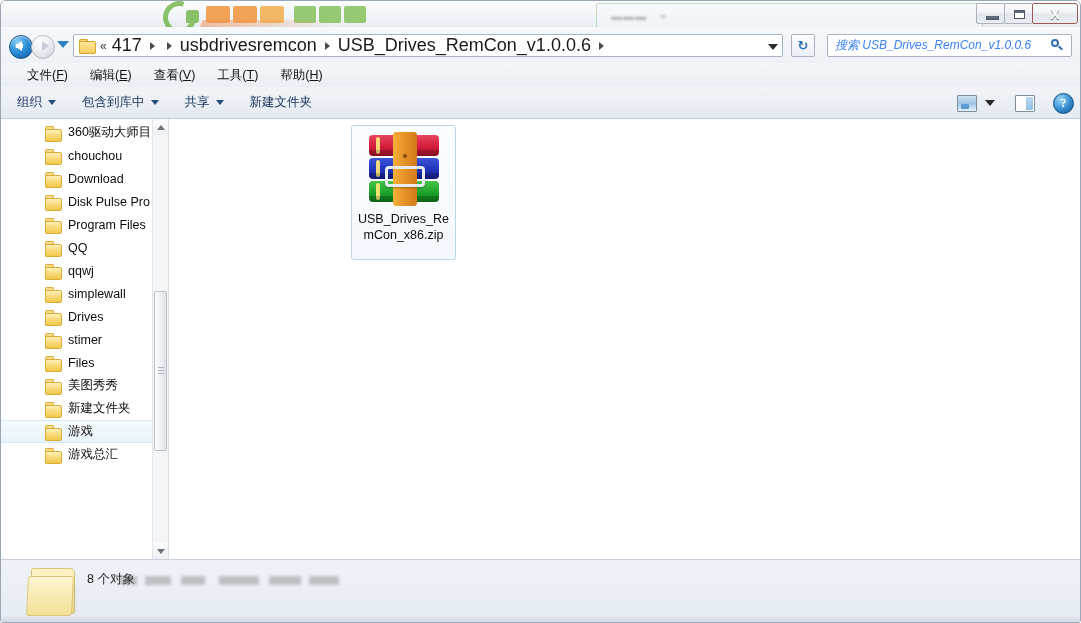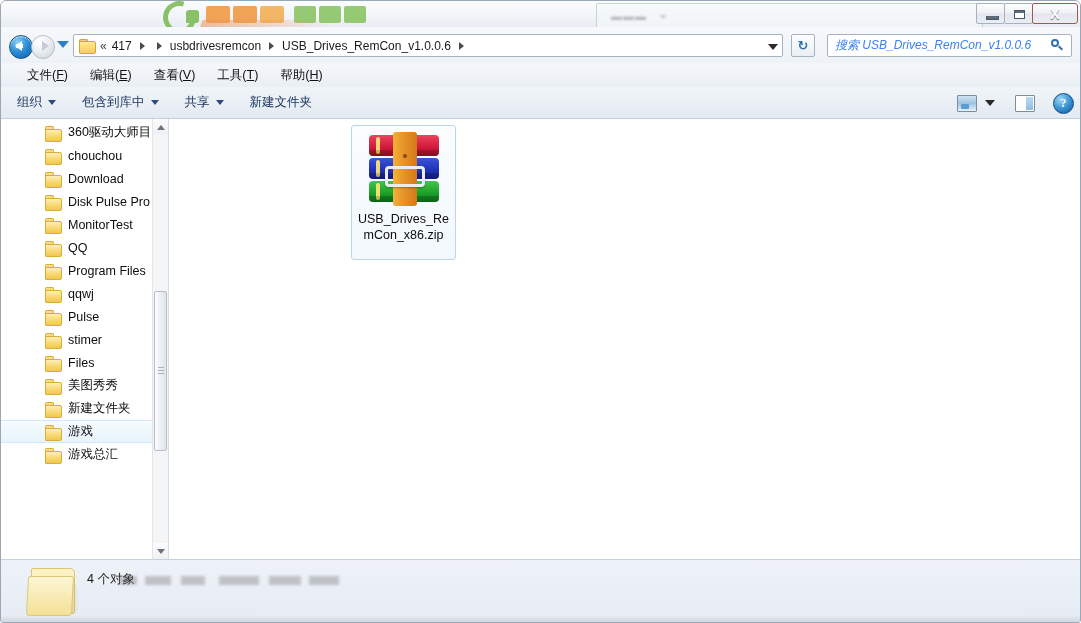--- a/index.html
+++ b/index.html
@@ -254,21 +254,21 @@
   .crumb-folder .ft {
     position: absolute;
     left: 0; top: 0px;
     width: 7px; height: 3px;
     background: #f3cf72;
     border: 1px solid #d4a62c;
     border-bottom: none;
     border-radius: 2px 2px 0 0;
   }
   .crumb-txt {
-    font-size: 12px;
+    font-size: 18px;
     color: #1a1a1a;
     white-space: nowrap;
     padding: 0 2px;
     flex: 0 0 auto;
   }
   .crumb-txt.dbl { letter-spacing: -0.2px; }
   .crumb-sep {
     flex: 0 0 auto;
     width: 0; height: 0;
     margin: 0 6px;
@@ -866,60 +866,60 @@
 
         <div class="treeitem">
           <span class="tfolder">
               <span class="ft"></span>
               <span class="fb"></span>
             </span>
           <span class="tlabel">Disk Pulse Pro</span>
         </div>
 
 
-        <div class="treeitem">
-          <span class="tfolder">
-              <span class="ft"></span>
-              <span class="fb"></span>
-            </span>
-          <span class="tlabel">MonitorTest</span>
-        </div>
-
+
+
+        <div class="treeitem">
+          <span class="tfolder">
+              <span class="ft"></span>
+              <span class="fb"></span>
+            </span>
+          <span class="tlabel">Program Files</span>
+        </div>
 
         <div class="treeitem">
           <span class="tfolder">
               <span class="ft"></span>
               <span class="fb"></span>
             </span>
           <span class="tlabel">QQ</span>
         </div>
 
         <div class="treeitem">
           <span class="tfolder">
               <span class="ft"></span>
               <span class="fb"></span>
             </span>
-          <span class="tlabel">Program Files</span>
-        </div>
-
-        <div class="treeitem">
-          <span class="tfolder">
-              <span class="ft"></span>
-              <span class="fb"></span>
-            </span>
           <span class="tlabel">qqwj</span>
         </div>
 
-
-        <div class="treeitem">
-          <span class="tfolder">
-              <span class="ft"></span>
-              <span class="fb"></span>
-            </span>
-          <span class="tlabel">Pulse</span>
+        <div class="treeitem">
+          <span class="tfolder">
+              <span class="ft"></span>
+              <span class="fb"></span>
+            </span>
+          <span class="tlabel">simplewall</span>
+        </div>
+
+        <div class="treeitem">
+          <span class="tfolder">
+              <span class="ft"></span>
+              <span class="fb"></span>
+            </span>
+          <span class="tlabel">Drives</span>
         </div>
 
         <div class="treeitem">
           <span class="tfolder">
               <span class="ft"></span>
               <span class="fb"></span>
             </span>
           <span class="tlabel">stimer</span>
         </div>
 
@@ -1002,18 +1002,18 @@
       </div>
     </div>
   </div>
 
   <div id="statusbar">
     <div id="status-folder">
       <span class="back"></span>
       <span class="shadow"></span>
       <span class="front"></span>
     </div>
-    <div id="status-text">4 个对象</div>
+    <div id="status-text">8 个对象</div>
     <div id="status-ghost"></div>
     <div id="bottom-fringe"></div>
   </div>
 
 </div>
 
 </body></html>

